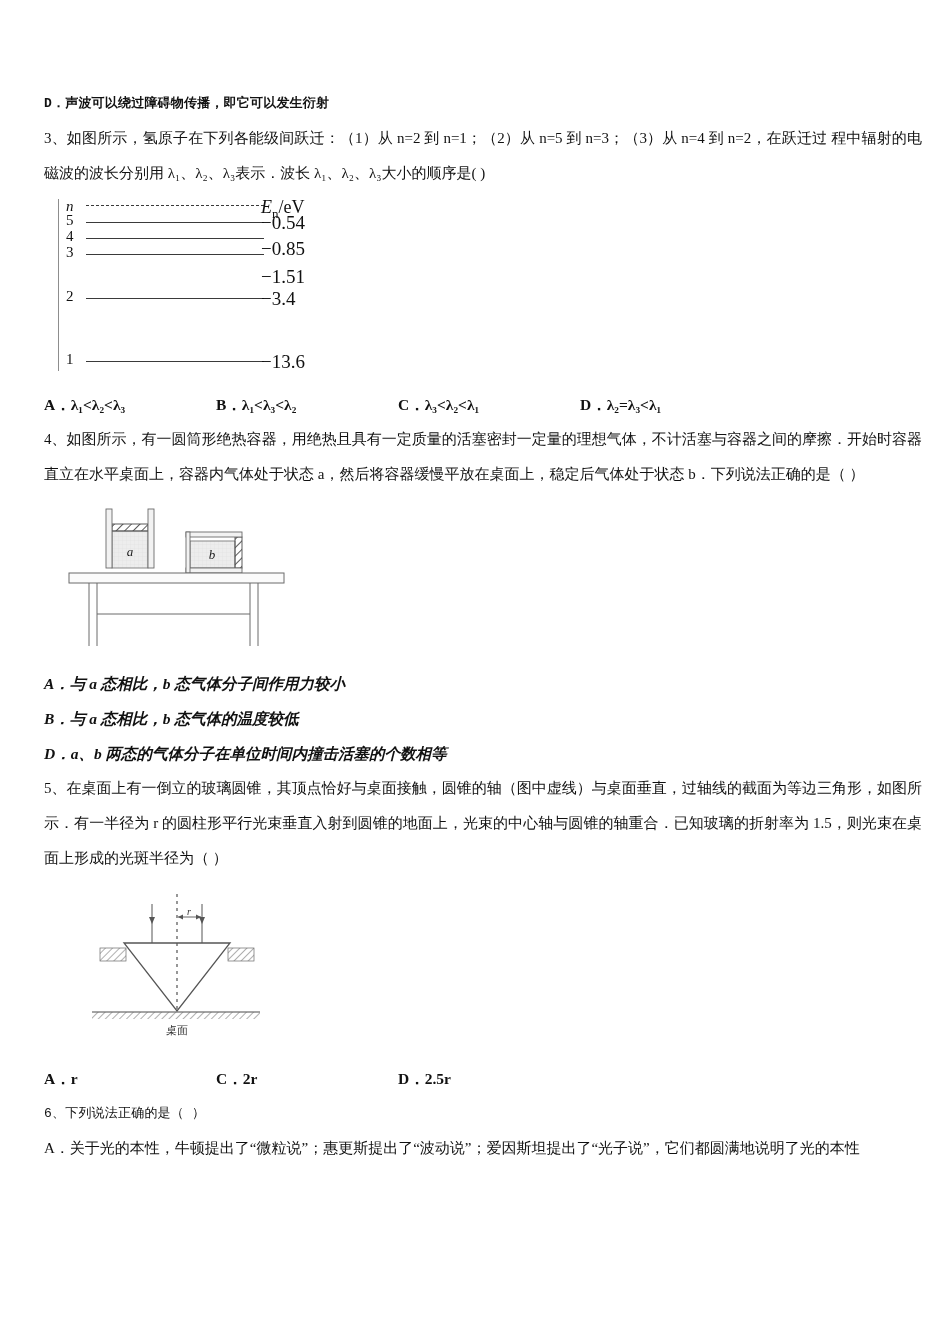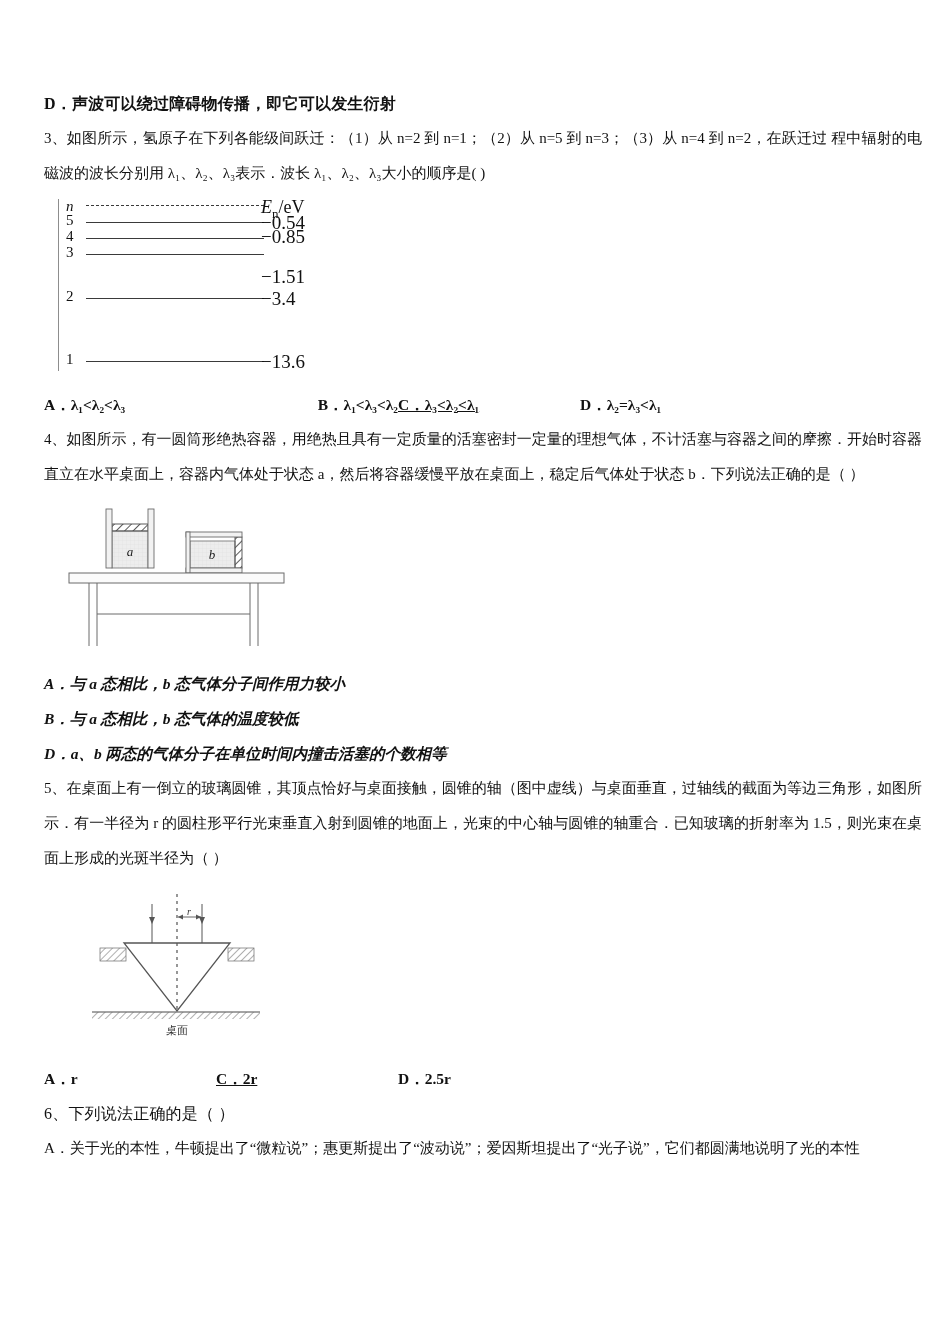--- a/index.html
+++ b/index.html
@@ -23,44 +23,44 @@
   }
   .content {
     position: absolute;
     left: 44px;
     top: 86px;
     width: 878px;
   }
 
   
   .qline {
-    font-size: 16px;
+    font-size: 13px;
     line-height: 35px;
     letter-spacing: 0.2px;
     white-space: normal;
     font-weight: bold;
-    font-family: Liberation Serif, serif;
+    font-family: Liberation Mono, monospace;
   }
   .qline.reg { font-weight: normal; }
   .para {
     font-size: 15px;
     line-height: 35px;
     font-weight: normal;
     text-align: justify;
   }
   .opt-row {
     display: flex;
     font-size: 15.5px;
     line-height: 34px;
     font-weight: bold;
   }
   .opt-row > div { flex: 0 0 auto; }
   .opt-a { width: 172px; }
-  .opt-b { width: 182px; text-align: right; }
-  .opt-c { width: 182px; text-decoration: underline; }
+  .opt-b { width: 182px; }
+  .opt-c { width: 182px; }
   .opt-d { width: auto; text-align: right; }
   .opt-line {
     font-size: 15.5px;
     line-height: 35px;
     font-weight: bold;
     font-style: italic;
   }
   sub { font-size: 0.72em; }
 
   
@@ -148,21 +148,21 @@
       <div class="head-e">
         <i>E</i><sub>n</sub>/eV
       </div>
 
       <div class="nlab" style="top:16px;">5</div>
       <div class="lvl" style="top:25px;"></div>
       <div class="elab" style="top:18px;">−0.54</div>
 
       <div class="nlab" style="top:32px;">4</div>
       <div class="lvl" style="top:41px;"></div>
-      <div class="elab" style="top:32px;">−0.85</div>
+      <div class="elab" style="top:44px;">−0.85</div>
 
       <div class="nlab" style="top:48px;">3</div>
       <div class="lvl" style="top:57px;"></div>
       <div class="elab" style="top:50px;margin-top:22px;">−1.51</div>
 
       <div class="nlab" style="top:92px;">2</div>
       <div class="lvl" style="top:101px;"></div>
       <div class="elab" style="top:94px;">−3.4</div>
 
       <div class="nlab" style="top:155px;">1</div>

